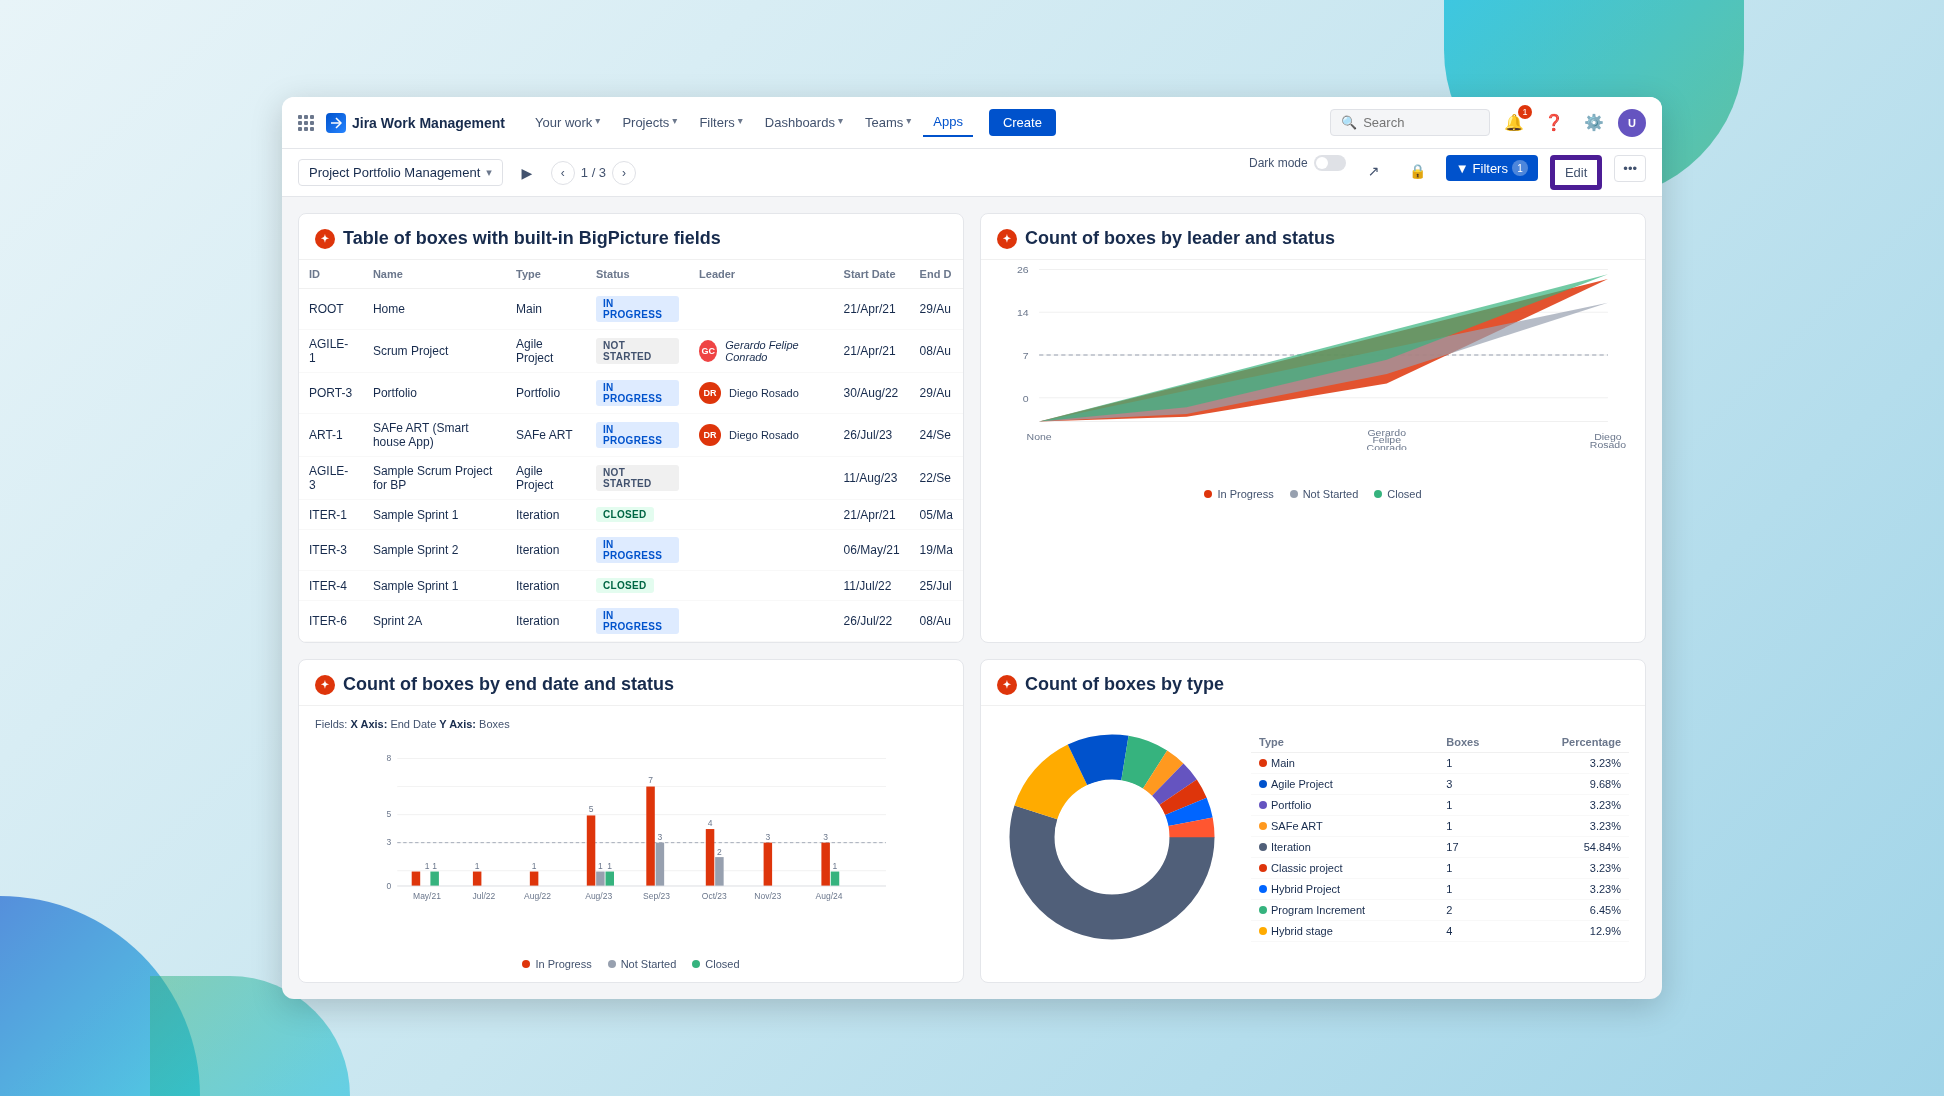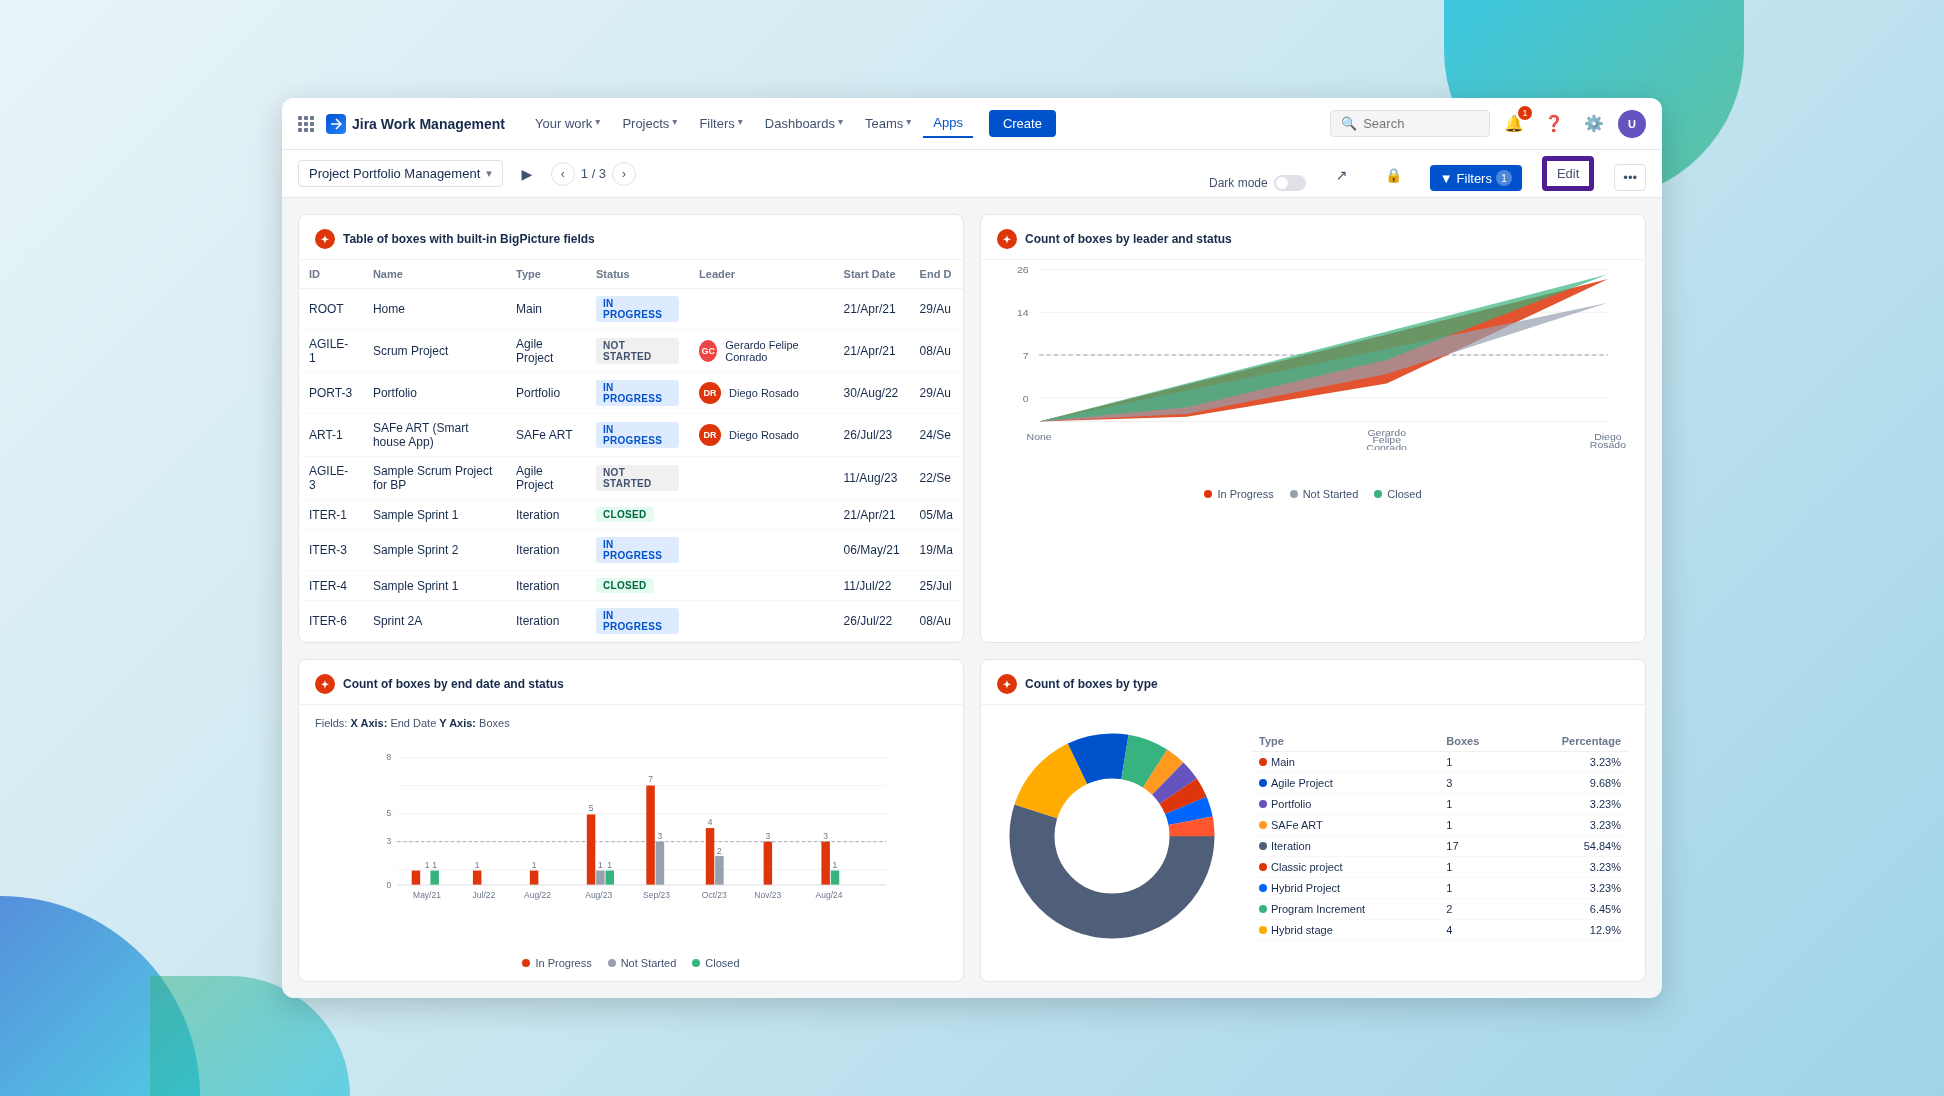--- a/index.html
+++ b/index.html
@@ -172,22 +172,22 @@
       padding: 5px 10px;
       gap: 6px;
       font-size: 13px;
       color: #172b4d;
       cursor: pointer;
       min-width: 200px;
     }
     .sub-right {
       margin-left: auto;
       display: flex;
-      align-items: flex-end;
-      gap: 20px;
+      align-items: flex-start;
+      gap: 12px;
     }
     .dark-mode-toggle {
       display: flex;
       align-items: center;
       gap: 6px;
       font-size: 12px;
       color: #42526e;
     }
     .toggle-switch {
       width: 32px;
@@ -289,21 +289,21 @@
       background: #de350b;
       border-radius: 50%;
       display: flex;
       align-items: center;
       justify-content: center;
       font-size: 10px;
       color: #fff;
       font-weight: 700;
     }
     .panel-title {
-      font-size: 12px;
+      font-size: 18px;
       font-weight: 600;
       color: #172b4d;
     }
     
     .table-panel table {
       width: 100%;
       border-collapse: collapse;
       font-size: 12px;
     }
     .table-panel th {
@@ -587,21 +587,21 @@
     <td>29/Au</td>
   </tr>
             <tr>
     <td>AGILE-1</td>
     <td>Scrum Project</td>
     <td>Agile Project</td>
     <td><span class="status-badge status-not-started">NOT STARTED</span></td>
     <td>
                 <div class="leader-cell">
                   <div class="leader-avatar" style="background:#ef4444">GC</div>
-                  <span style="font-size:11px;color:#172b4d;">Gerardo Felipe Conrado</span>
+                  <span style="font-size:11px;color:#172b4d;font-style:italic;">Gerardo Felipe Conrado</span>
                 </div>
               </td>
     <td>21/Apr/21</td>
     <td>08/Au</td>
   </tr>
             <tr>
     <td>PORT-3</td>
     <td>Portfolio</td>
     <td>Portfolio</td>
     <td><span class="status-badge status-in-progress">IN PROGRESS</span></td>

